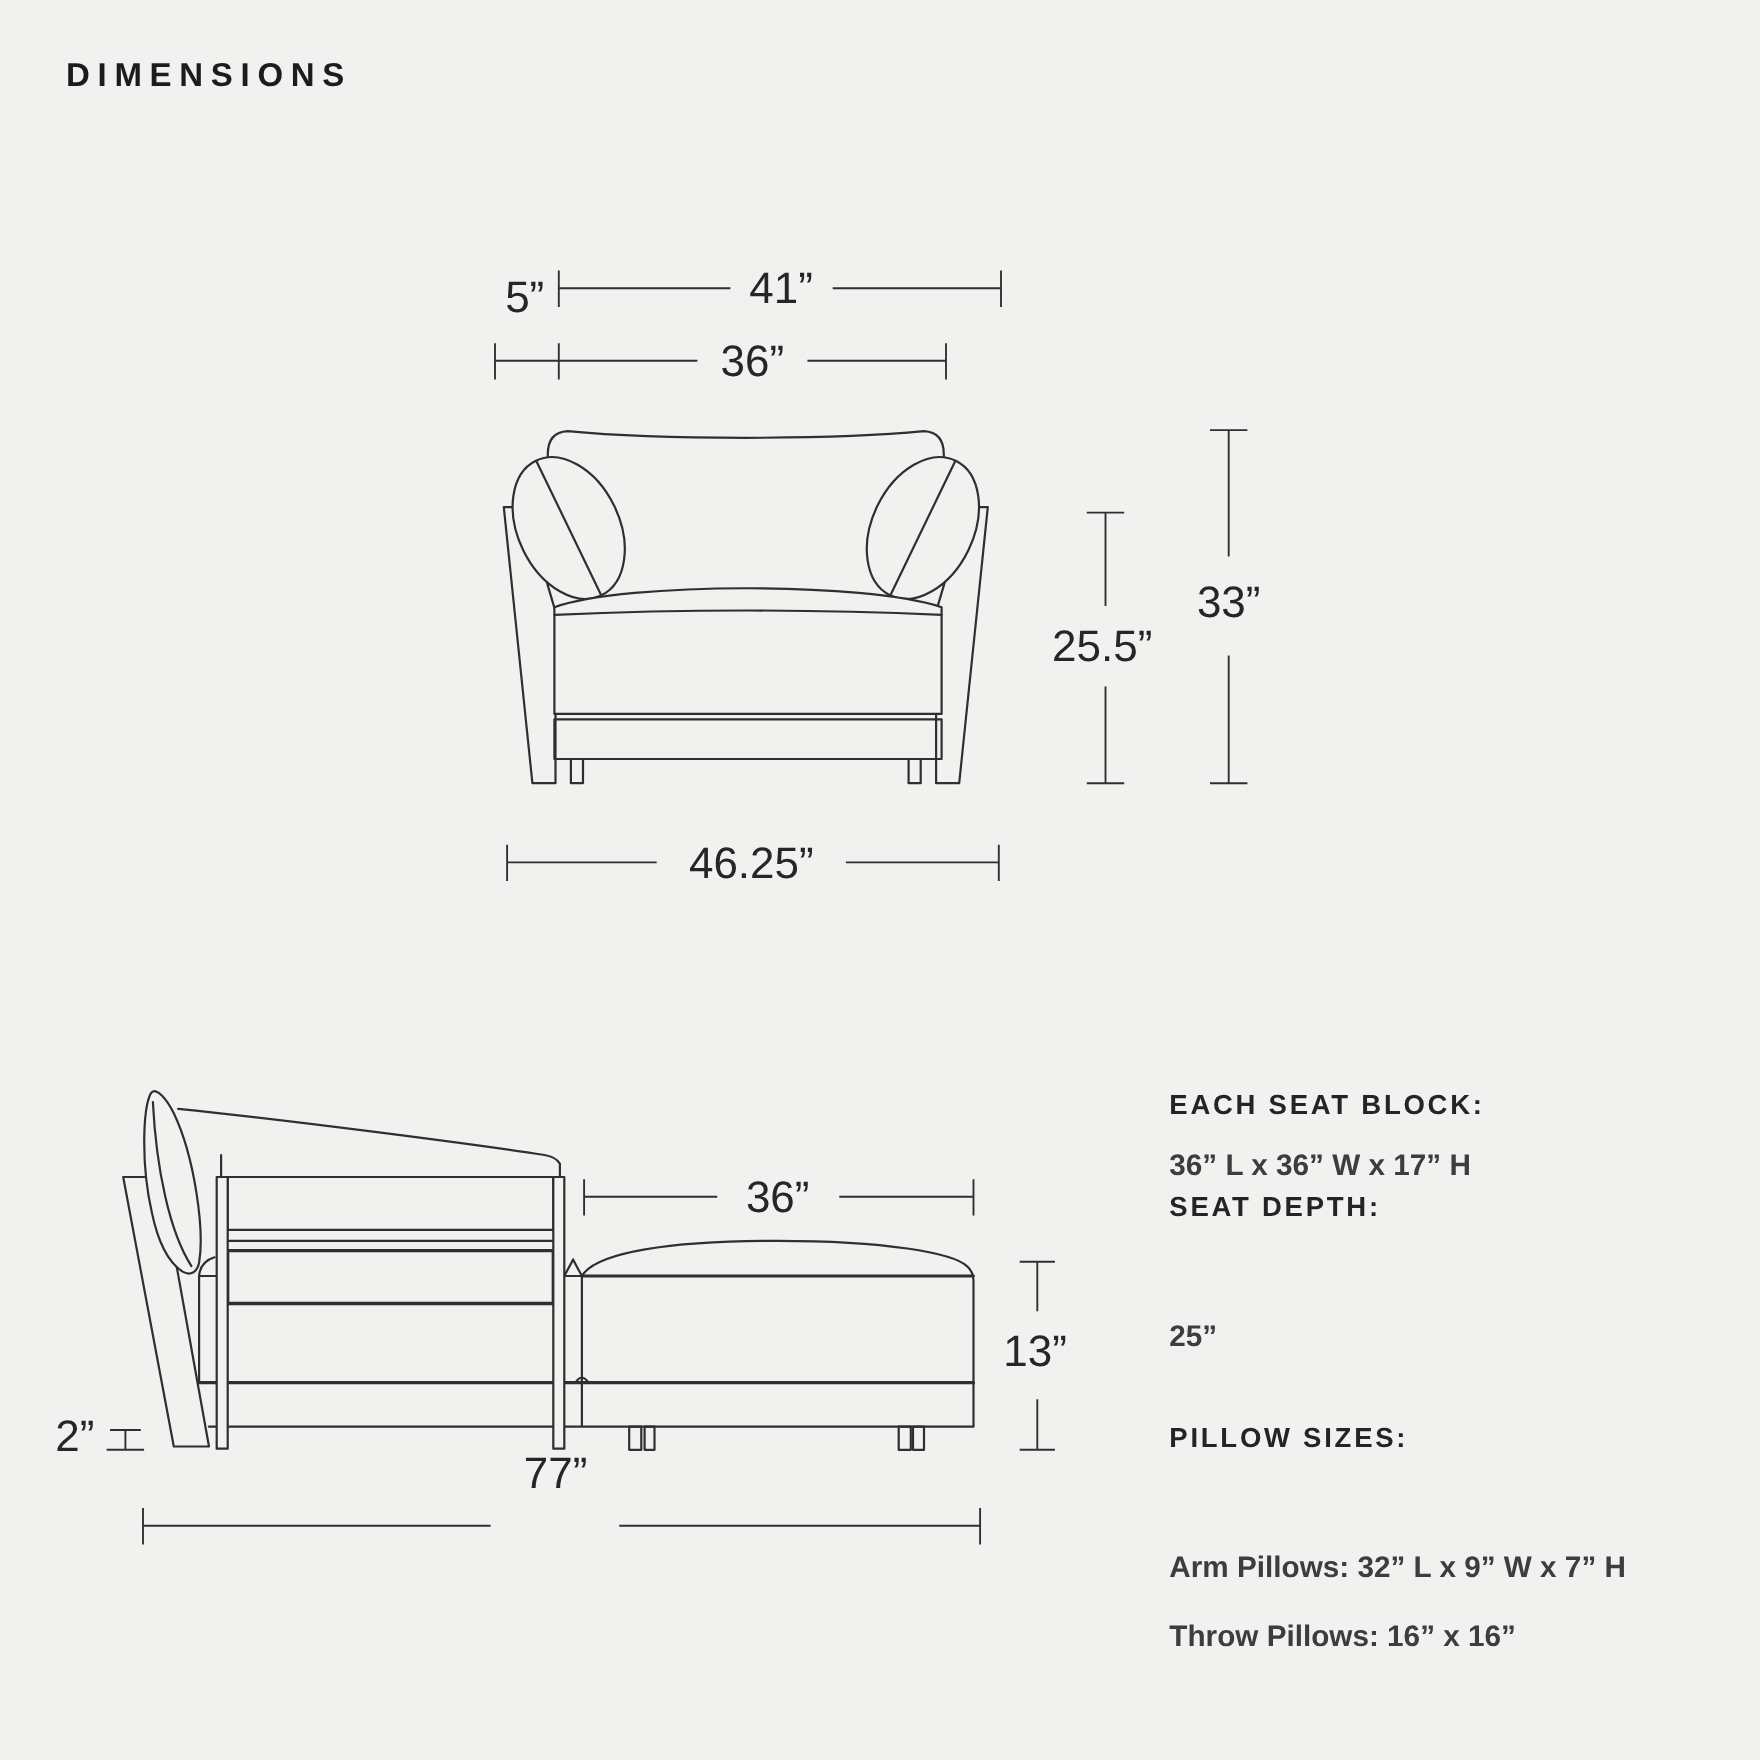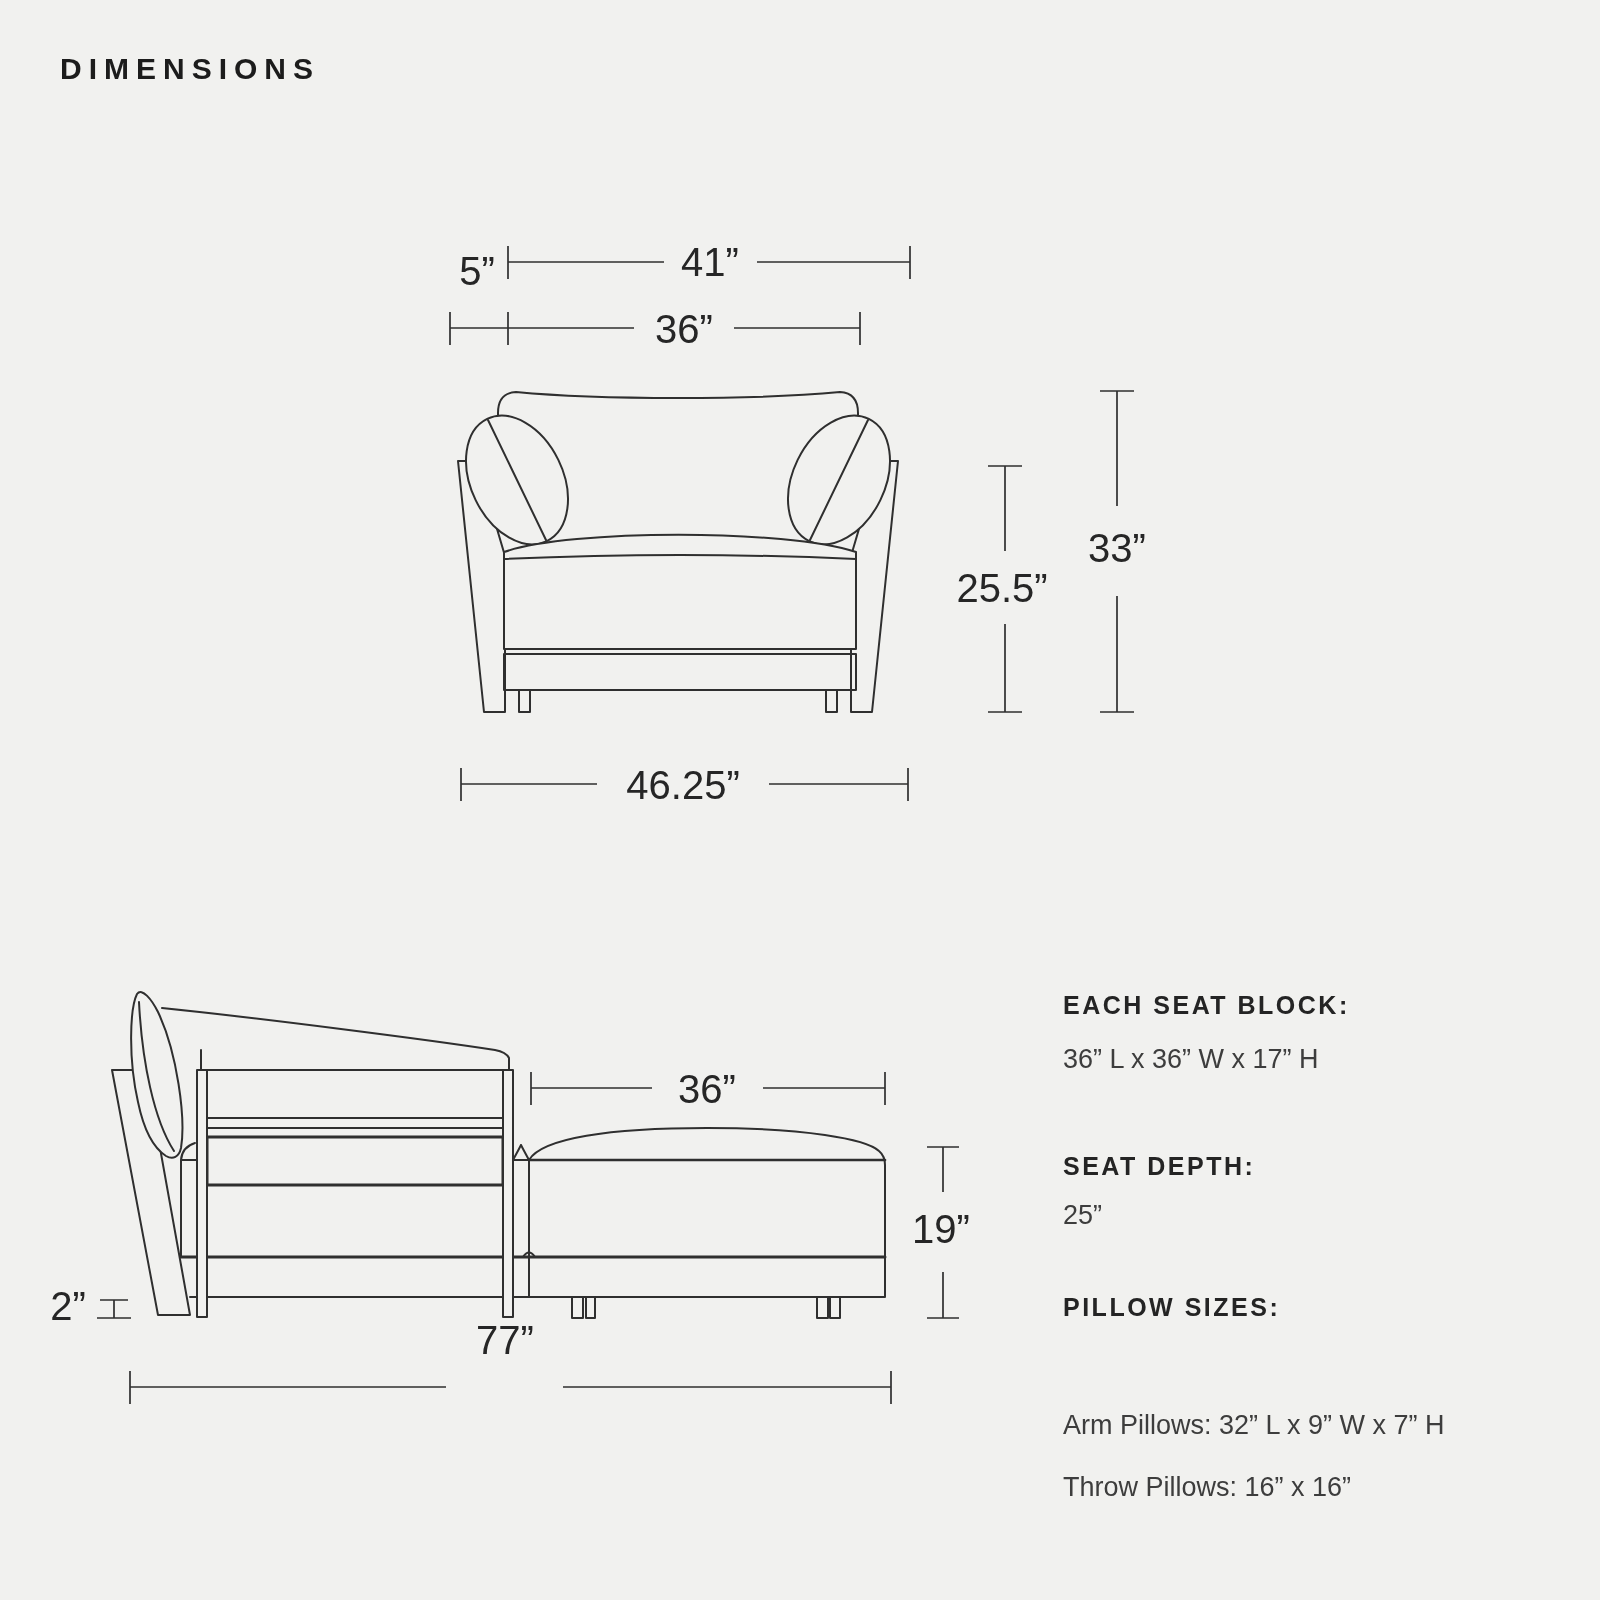--- a/index.html
+++ b/index.html
@@ -23,21 +23,21 @@
     white-space:nowrap;letter-spacing:0px;line-height:1;
   }
   .specs{position:absolute;left:0;top:0;width:1600px;height:1600px;pointer-events:none;}
   .spec-heading{
     position:absolute;left:1063px;
     font-size:25px;font-weight:700;letter-spacing:2.5px;color:#242424;
     white-space:nowrap;line-height:1.2;
   }
   .spec-value{
     position:absolute;left:1063px;
-    font-size:27px;font-weight:400;color:#3d3d3d;
+    font-size:27px;font-weight:700;color:#3d3d3d;
     white-space:nowrap;line-height:1.2;
   }
 </style>
 </head>
 <body>
 
 <div class="canvas">
 
   <div class="page-title">DIMENSIONS</div>
 
@@ -123,27 +123,27 @@
     </g>
   </svg>
 
   <div class="dim" style="left:477px;top:271px">5”</div>
   <div class="dim" style="left:710px;top:262px">41”</div>
   <div class="dim" style="left:684px;top:329px">36”</div>
   <div class="dim" style="left:683px;top:785px">46.25”</div>
   <div class="dim" style="left:1002px;top:588px">25.5”</div>
   <div class="dim" style="left:1117px;top:548px">33”</div>
   <div class="dim" style="left:707px;top:1089px">36”</div>
-  <div class="dim" style="left:941px;top:1229px">19”</div>
+  <div class="dim" style="left:941px;top:1229px">13”</div>
   <div class="dim" style="left:68px;top:1306px">2”</div>
   <div class="dim" style="left:505px;top:1340px">77”</div>
 
   <div class="specs">
     <div class="spec-heading" style="top:990px">EACH SEAT BLOCK:</div>
     <div class="spec-value" style="top:1043px">36” L x 36” W x 17” H</div>
-    <div class="spec-heading" style="top:1151px">SEAT DEPTH:</div>
+    <div class="spec-heading" style="top:1082px">SEAT DEPTH:</div>
     <div class="spec-value" style="top:1199px">25”</div>
     <div class="spec-heading" style="top:1292px">PILLOW SIZES:</div>
     <div class="spec-value" style="top:1409px">Arm Pillows: 32” L x 9” W x 7” H</div>
     <div class="spec-value" style="top:1471px">Throw Pillows: 16” x 16”</div>
   </div>
 
 </div>
 
 </body></html>

